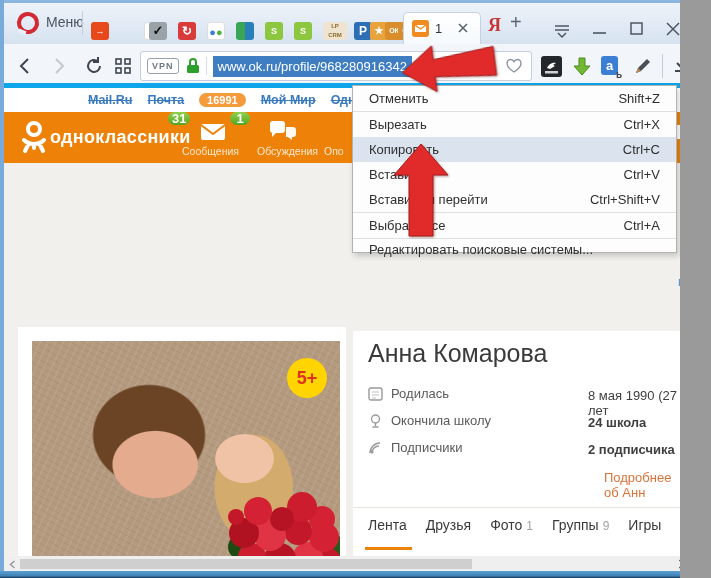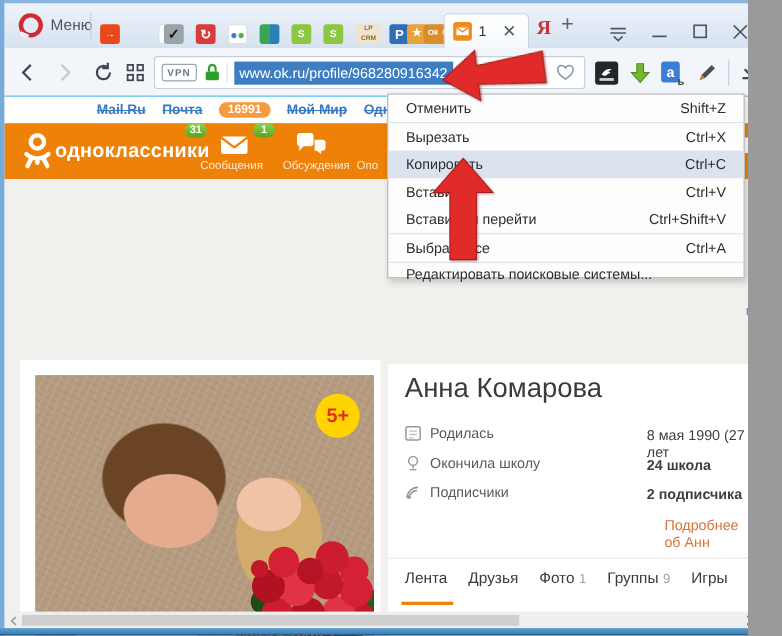--- a/index.html
+++ b/index.html
@@ -15,32 +15,32 @@
   .opera-o{position:absolute;left:13px;top:9px;width:14px;height:14px;border:4px solid #d12a35;border-radius:50%;transform:rotate(-15deg);}
   .opera-o::after{content:"";position:absolute;left:-5px;bottom:-2px;width:8px;height:4px;background:#e9eff8;transform:rotate(38deg);}
   .menu-label{position:absolute;left:42px;top:11px;font-size:14px;color:#4c5560;}
   .vsep{position:absolute;top:8px;width:1px;height:24px;background:#c3cedd;}
   .fav{position:absolute;top:19px;width:18px;height:18px;border-radius:3px;overflow:hidden;font-size:9px;line-height:18px;text-align:center;color:#fff;font-weight:bold;}
   .tab-active{left:399px;top:9px;width:78px;height:32px;background:linear-gradient(#fff,#f5f9fd);border:1px solid #c6d2e0;border-bottom:none;border-radius:5px 5px 0 0;box-sizing:border-box;}
   .ya{left:484px;top:12px;font-family:"Liberation Serif",serif;font-weight:bold;font-size:18px;color:#c53632;}
   .plus{left:506px;top:8px;font-size:20px;color:#5b6673;}
   .winbtn svg{display:block;}
   
-  #toolbar{left:4px;top:44px;width:702px;height:44px;background:#f2f5fa;border-bottom:1px solid #0ea5e9;box-sizing:border-box;}
+  #toolbar{left:4px;top:44px;width:702px;height:44px;background:#f2f5fa;border-bottom:5px solid #0ea5e9;box-sizing:border-box;}
   #urlfield{position:absolute;left:136px;top:7px;width:392px;height:30px;background:#fff;border:1px solid #c5cfdb;border-radius:3px;box-sizing:border-box;display:flex;align-items:center;}
   .vpn{margin-left:6px;border:1px solid #98a2ad;border-radius:3px;font-size:9px;font-weight:bold;color:#6e7883;padding:2px 4px;letter-spacing:1px;}
   .urlsel{margin-left:6px;background:#3e7dc2;color:#fff;font-size:13px;padding:3px 5px;white-space:nowrap;}
   
   #mailnav{left:0;top:0;width:682px;height:24px;background:#fff;display:flex;align-items:center;gap:15px;padding-left:84px;box-sizing:border-box;}
   .mlink{color:#3a7abf;font-size:12.5px;font-weight:bold;text-decoration:line-through;white-space:nowrap;}
   .mbadge{background:#f59b3c;color:#fff;font-size:11px;font-weight:bold;border-radius:9px;padding:1px 8px;text-decoration:none;}
   
   #okheader{left:0;top:24px;width:682px;height:51px;background:#ee8208;color:#fff;}
   .okbrand{position:absolute;left:46px;top:15px;font-size:18px;font-weight:bold;letter-spacing:.3px;}
-  .gbadge{position:absolute;min-width:12px;height:13px;background:linear-gradient(#8ed24c,#58a41f);border-radius:8px;color:#fff;font-size:10px;font-weight:bold;line-height:13px;text-align:center;padding:0 4px;}
+  .gbadge{position:absolute;min-width:12px;height:13px;background:linear-gradient(#8ed24c,#58a41f);border-radius:8px;color:#fff;font-size:13px;font-weight:bold;line-height:13px;text-align:center;padding:0 4px;}
   .oklabel{position:absolute;top:33px;font-size:10.5px;color:#fde8cf;}
   
   #page{left:4px;top:88px;width:682px;height:484px;background:#fff;}
   #body{position:absolute;left:0;top:75px;width:682px;height:409px;background:#f1f0ec;}
   #leftcard{position:absolute;left:14px;top:164px;width:328px;height:245px;background:#fff;}
   #photo{position:absolute;left:28px;top:178px;width:308px;height:294px;overflow:hidden;
     background:
       radial-gradient(ellipse 70px 55px at 40% 42%,#e5ab8e 60%,rgba(229,171,142,0)62%),
       radial-gradient(ellipse 95px 85px at 38% 32%,#6b4426 58%,rgba(107,68,38,0)60%),
       radial-gradient(ellipse 48px 40px at 69% 40%,#f0c3a6 60%,rgba(240,195,166,0)62%),

